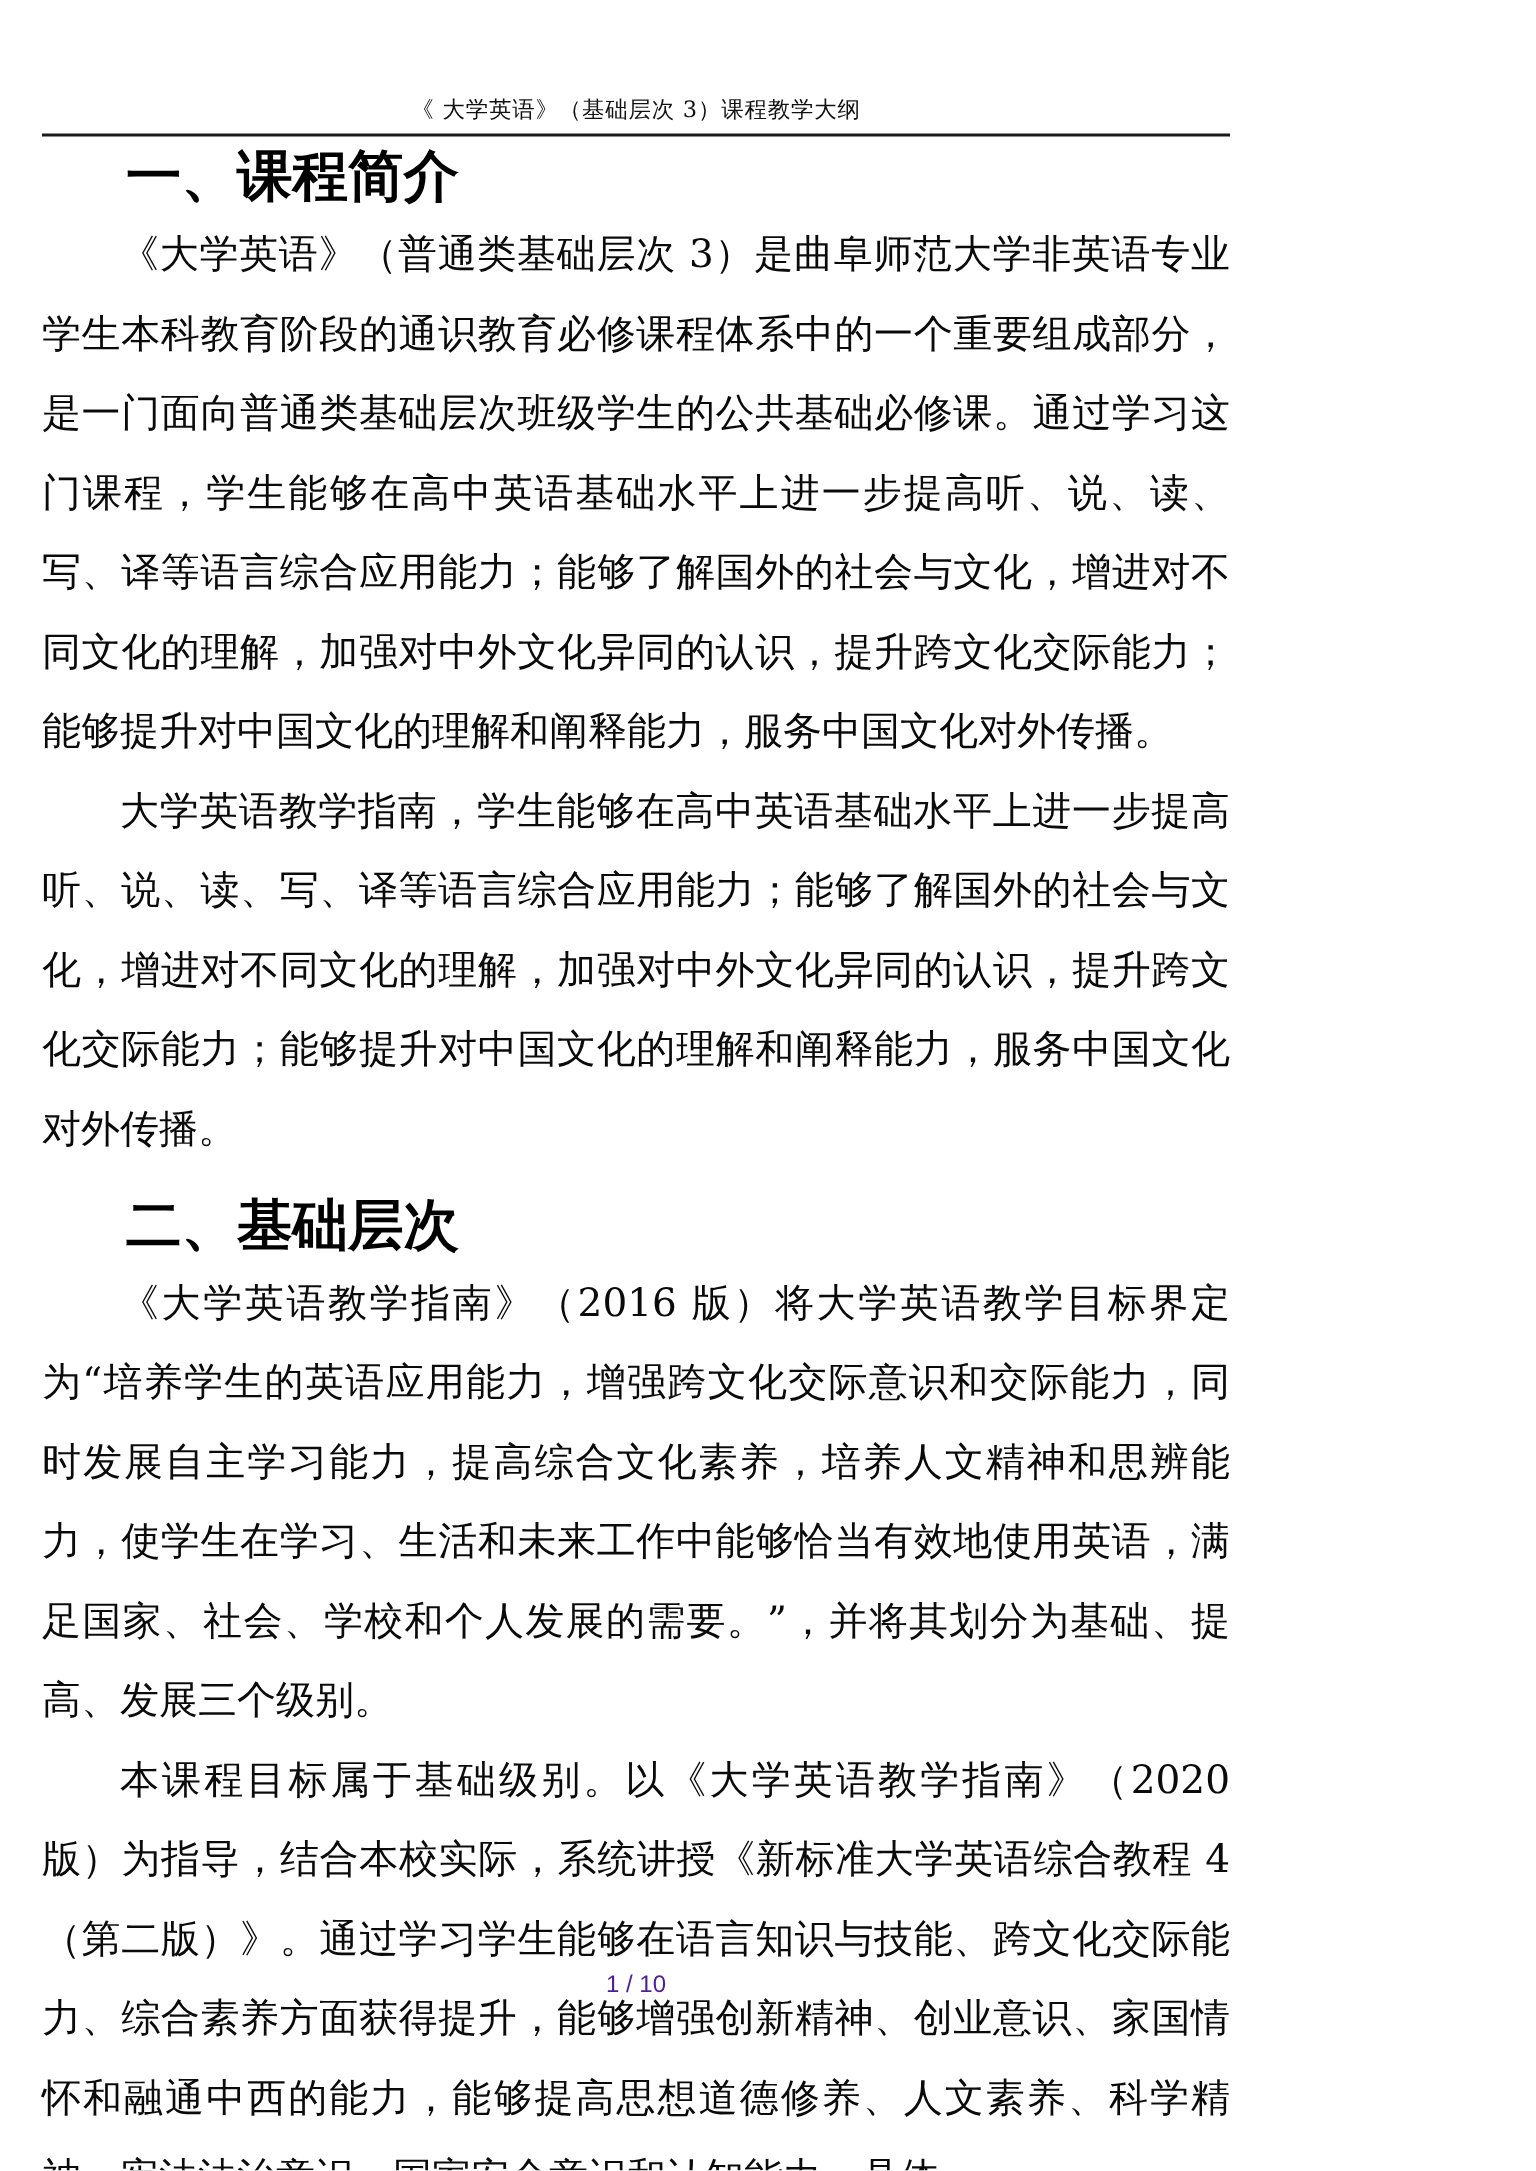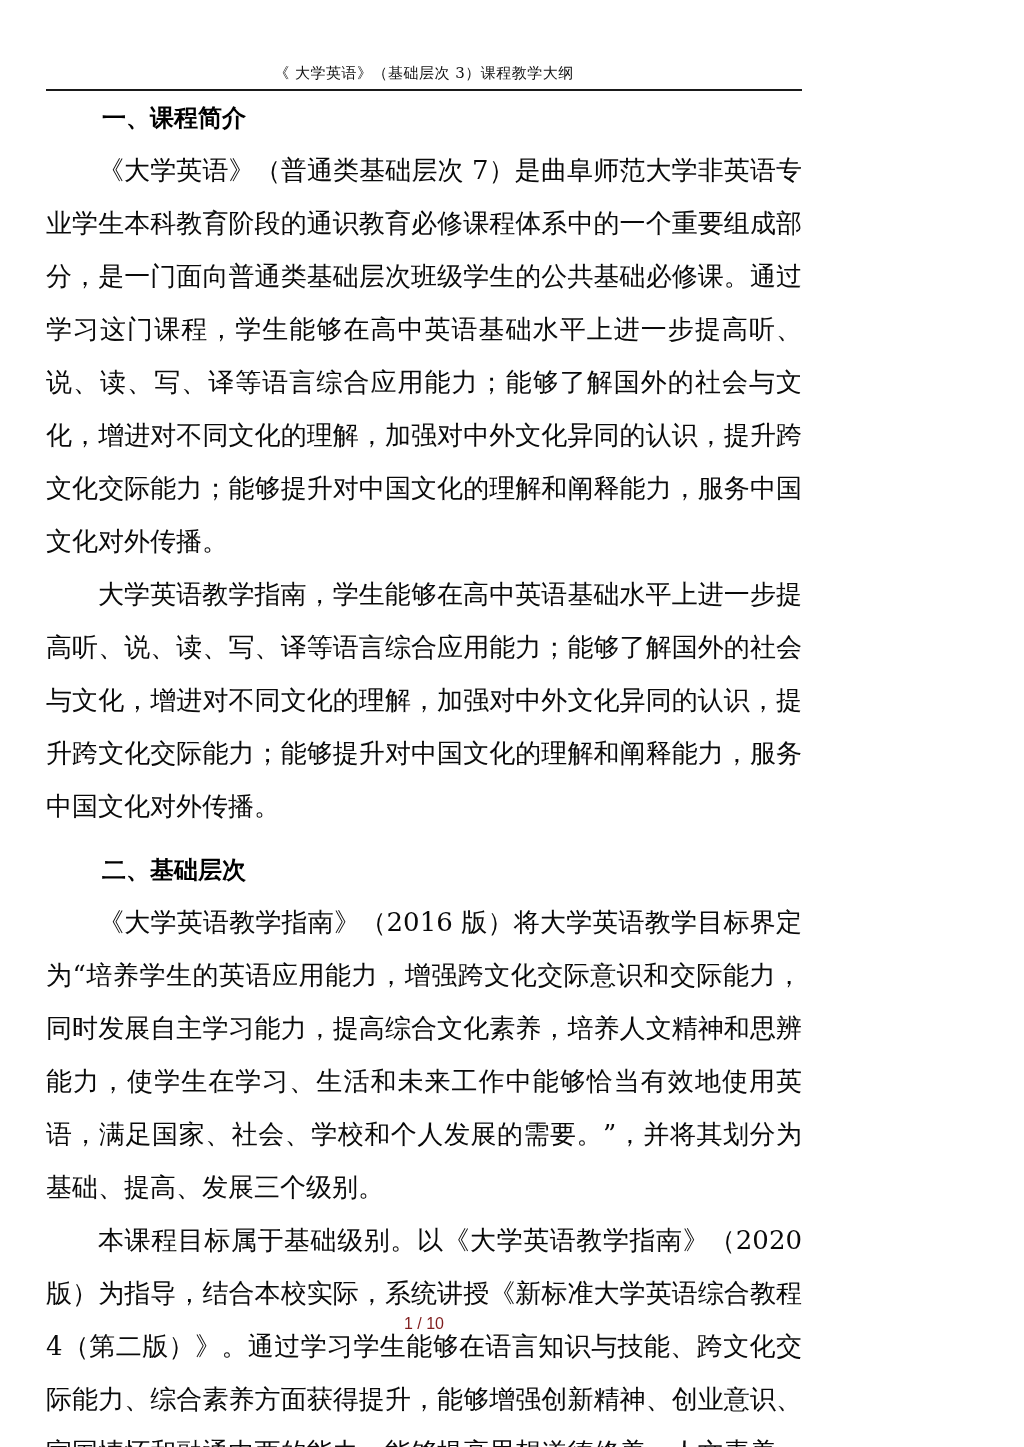--- a/index.html
+++ b/index.html
@@ -6,21 +6,21 @@
   html, body {
     background: #ffffff;
     font-family: "DejaVu Serif", "Liberation Serif", serif;
     color: #000000;
   }
   .page {
     position: relative;
     width: 848px;
     height: 1447px;
     background: #ffffff;
-    padding: 0 46px;
+    padding: 0 28px;
     overflow: hidden;
   }
   .doc-header {
     padding-top: 64px;
     text-align: center;
     font-size: 15px;
     letter-spacing: 0.5px;
     color: #111111;
   }
   .header-rule {
@@ -28,60 +28,60 @@
     border-top: 2px solid #1a1a1a;
     margin-top: 6px;
   }
   .content {
     font-size: 26px;
     line-height: 53px;
     text-align: justify;
     color: #0a0a0a;
   }
   .section-heading {
-    font-size: 24px;
+    font-size: 37px;
     font-weight: bold;
     line-height: 53px;
     padding-left: 56px;
     text-align: left;
     color: #000000;
   }
   .section-heading.second {
     margin-top: 10px;
   }
   .body-paragraph {
     text-indent: 2em;
   }
   .doc-footer {
     position: absolute;
     left: 0;
     right: 0;
     top: 1315px;
     text-align: center;
     font-size: 16px;
     font-family: "Liberation Sans", sans-serif;
-    color: #7f1d1d;
+    color: #4c1d95;
   }
 </style>
 </head>
 <body>
 
 <div class="page">
 
   <div class="doc-header">
     <span>《 大学英语》（基础层次 3）课程教学大纲</span>
   </div>
 
   <hr class="header-rule">
 
   <div class="content">
 
     <div class="section-heading">一、课程简介</div>
 
-    <p class="body-paragraph">《大学英语》（普通类基础层次 7）是曲阜师范大学非英语专业学生本科教育阶段的通识教育必修课程体系中的一个重要组成部分，是一门面向普通类基础层次班级学生的公共基础必修课。通过学习这门课程，学生能够在高中英语基础水平上进一步提高听、说、读、写、译等语言综合应用能力；能够了解国外的社会与文化，增进对不同文化的理解，加强对中外文化异同的认识，提升跨文化交际能力；能够提升对中国文化的理解和阐释能力，服务中国文化对外传播。</p>
+    <p class="body-paragraph">《大学英语》（普通类基础层次 3）是曲阜师范大学非英语专业学生本科教育阶段的通识教育必修课程体系中的一个重要组成部分，是一门面向普通类基础层次班级学生的公共基础必修课。通过学习这门课程，学生能够在高中英语基础水平上进一步提高听、说、读、写、译等语言综合应用能力；能够了解国外的社会与文化，增进对不同文化的理解，加强对中外文化异同的认识，提升跨文化交际能力；能够提升对中国文化的理解和阐释能力，服务中国文化对外传播。</p>
 
     <p class="body-paragraph">大学英语教学指南，学生能够在高中英语基础水平上进一步提高听、说、读、写、译等语言综合应用能力；能够了解国外的社会与文化，增进对不同文化的理解，加强对中外文化异同的认识，提升跨文化交际能力；能够提升对中国文化的理解和阐释能力，服务中国文化对外传播。</p>
 
     <div class="section-heading second">二、基础层次</div>
 
     <p class="body-paragraph">《大学英语教学指南》（2016 版）将大学英语教学目标界定为“培养学生的英语应用能力，增强跨文化交际意识和交际能力，同时发展自主学习能力，提高综合文化素养，培养人文精神和思辨能力，使学生在学习、生活和未来工作中能够恰当有效地使用英语，满足国家、社会、学校和个人发展的需要。”，并将其划分为基础、提高、发展三个级别。</p>
 
     <p class="body-paragraph">本课程目标属于基础级别。以《大学英语教学指南》（2020 版）为指导，结合本校实际，系统讲授《新标准大学英语综合教程 4（第二版）》。通过学习学生能够在语言知识与技能、跨文化交际能力、综合素养方面获得提升，能够增强创新精神、创业意识、家国情怀和融通中西的能力，能够提高思想道德修养、人文素养、科学精神、宪法法治意识、国家安全意识和认知能力。具体</p>
 
   </div>

